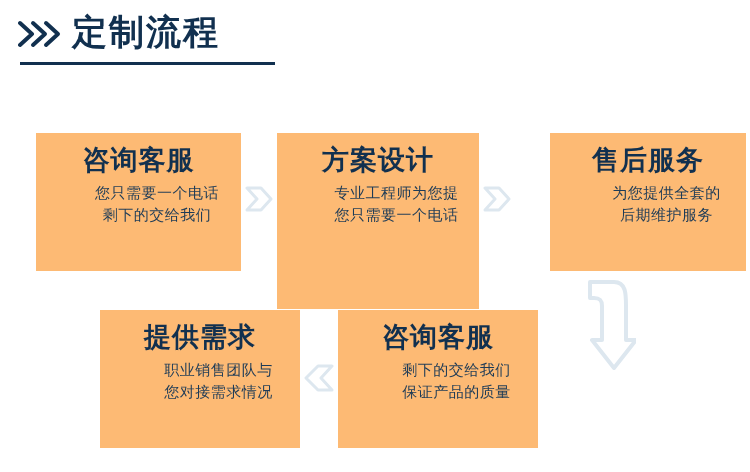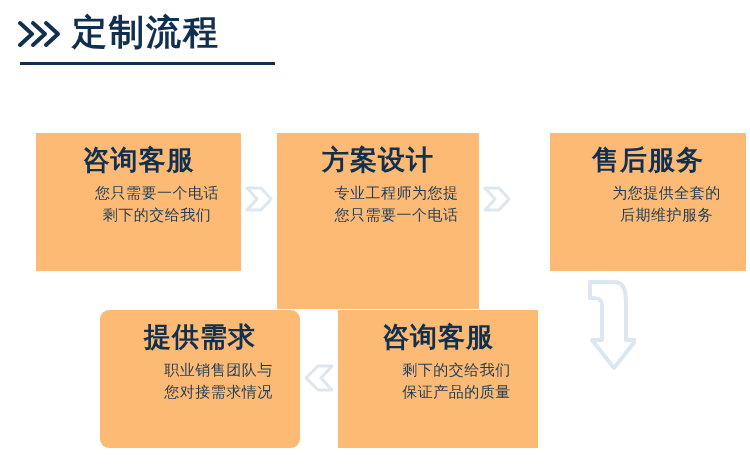--- a/index.html
+++ b/index.html
@@ -79,21 +79,21 @@
     font-size: 15px;
     color: #1d3b57;
     line-height: 1.45;
     letter-spacing: 0.5px;
     padding-left: 37px;
   }
 
   #box1 { left: 36px;  top: 133px; width: 205px; height: 138px; }
   #box2 { left: 277px; top: 133px; width: 202px; height: 176px; }
   #box3 { left: 518px; top: 133px; width: 196px; height: 138px; margin-left: 32px; }
-  #box4 { left: 100px; top: 310px; width: 200px; height: 138px; border-radius: 9px; }
+  #box4 { left: 100px; top: 310px; width: 200px; height: 138px; }
   #box5 { left: 338px; top: 310px; width: 200px; height: 138px; }
 
   
   .arrow {
     position: absolute;
   }
   .arrow svg { display: block; }
 
   #arrow1 { left: 245px; top: 182px; }
   #arrow2 { left: 483px; top: 182px; }

